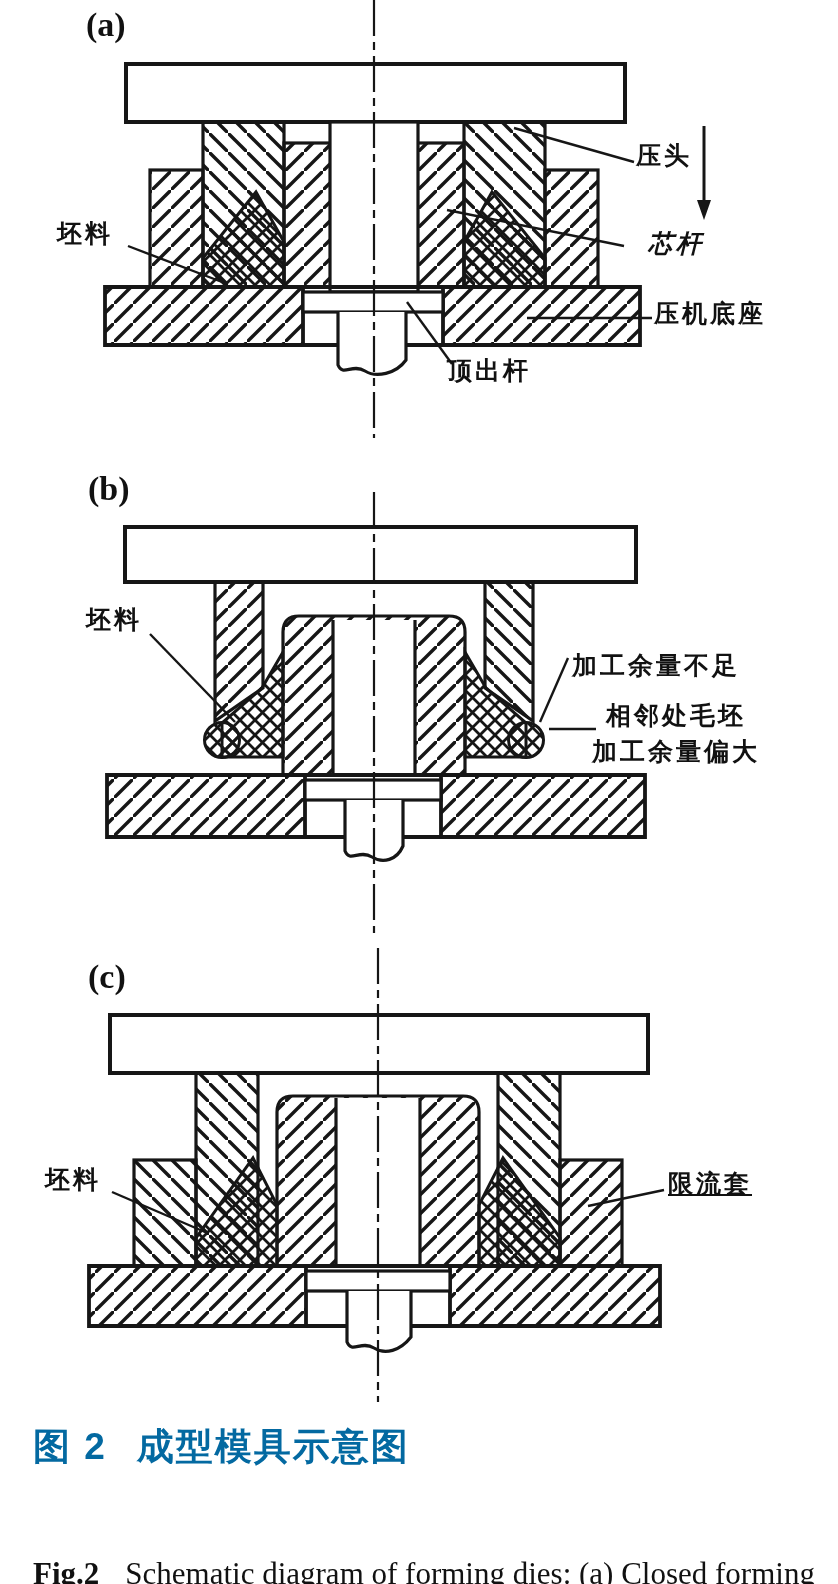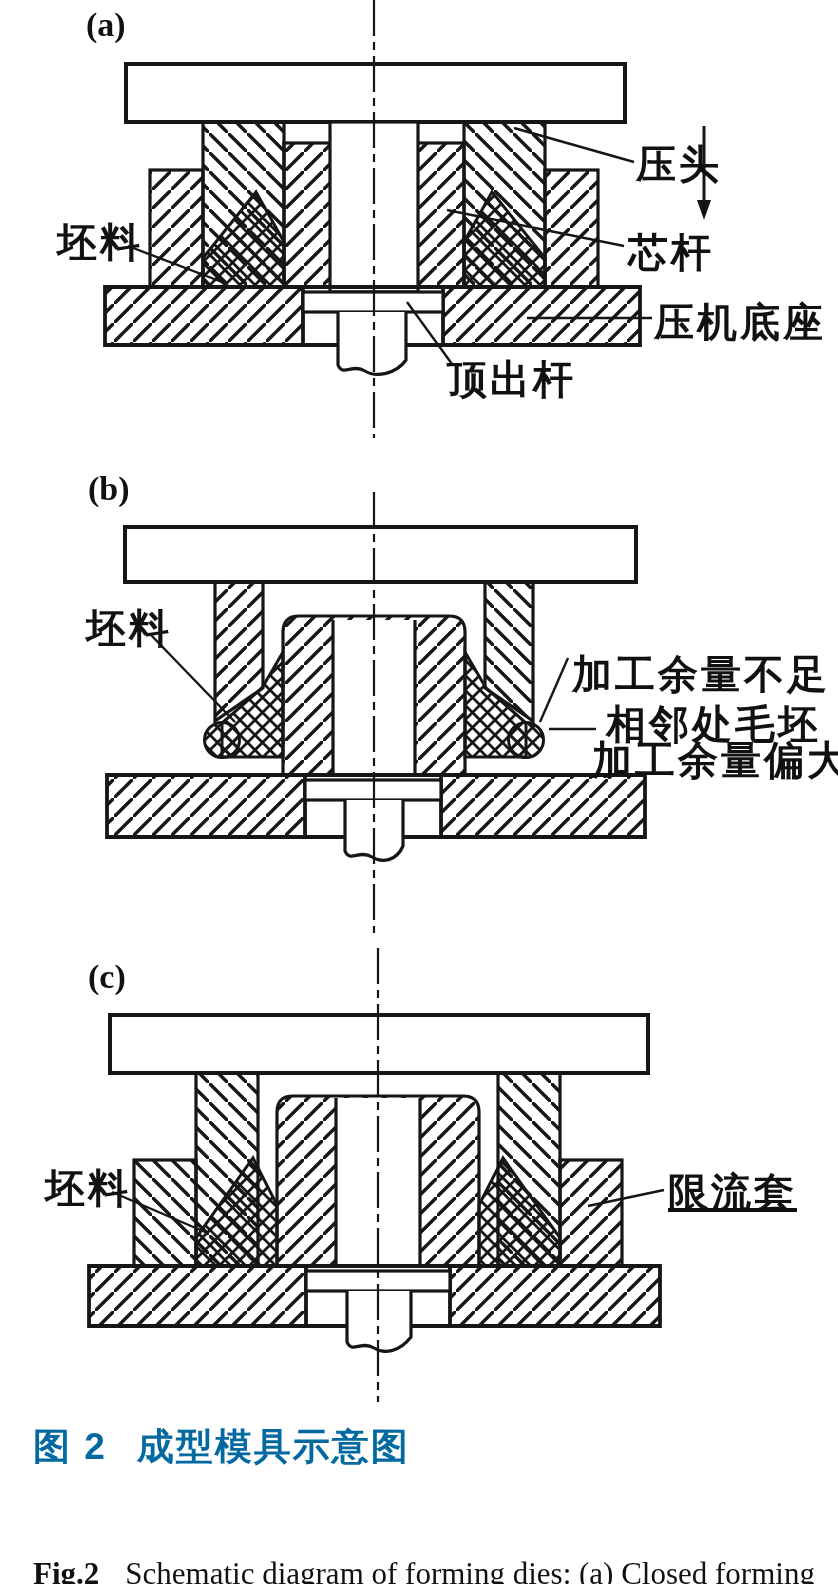--- a/index.html
+++ b/index.html
@@ -1,19 +1,19 @@
 <!DOCTYPE html>
 <html><head>
 <meta charset="utf-8">
 <style>
   html,body{margin:0;padding:0;background:#ffffff;}
   .page{position:relative;width:838px;height:1584px;background:#ffffff;overflow:hidden;
         font-family:"Liberation Sans",sans-serif;color:#161616;}
   svg{position:absolute;left:0;top:0;}
-  .lbl{position:absolute;font-size:40px;font-weight:600;letter-spacing:3px;
+  .lbl{position:absolute;font-size:25px;font-weight:600;letter-spacing:3px;
        white-space:nowrap;color:#111;line-height:1.1;}
   .tag{position:absolute;font-family:"Liberation Serif",serif;font-size:34px;
        font-weight:700;letter-spacing:0;color:#111;}
   .cap-cn{position:absolute;left:33px;top:1422px;font-size:37px;font-weight:700;
           letter-spacing:2px;color:#0369a1;}
   .cap-cn .sp{margin-right:30px;}
   .cap-en{position:absolute;left:33px;font-family:"Liberation Serif",serif;
           font-size:31px;color:#111;white-space:nowrap;}
   .cap-en .figno{font-weight:700;margin-right:26px;}
 </style>
@@ -103,21 +103,21 @@
       <line x1="378" y1="948" x2="378" y2="1402" stroke-width="2.2" stroke-dasharray="36 6 8 6"></line>
     </g>
   </svg>
 
   <div class="tag" style="left:86px;top:6px;">(a)</div>
   <div class="tag" style="left:88px;top:470px;">(b)</div>
   <div class="tag" style="left:88px;top:958px;">(c)</div>
 
   <div class="lbl" style="left:57px;top:220px;">坯料</div>
   <div class="lbl" style="left:636px;top:142px;">压头</div>
-  <div class="lbl" style="left:628px;top:230px;">芯杆</div>
+  <div class="lbl" style="left:648px;top:230px;font-style:italic;">芯杆</div>
   <div class="lbl" style="left:654px;top:300px;text-align:right;">压机底座</div>
   <div class="lbl" style="left:447px;top:357px;">顶出杆</div>
 
   <div class="lbl" style="left:86px;top:606px;">坯料</div>
   <div class="lbl" style="left:572px;top:652px;">加工余量不足</div>
   <div class="lbl" style="left:606px;top:702px;">相邻处毛坯</div>
   <div class="lbl" style="left:592px;top:738px;">加工余量偏大</div>
 
   <div class="lbl" style="left:45px;top:1166px;">坯料</div>
   <div class="lbl" style="left:668px;top:1170px;text-decoration:underline;">限流套</div>

